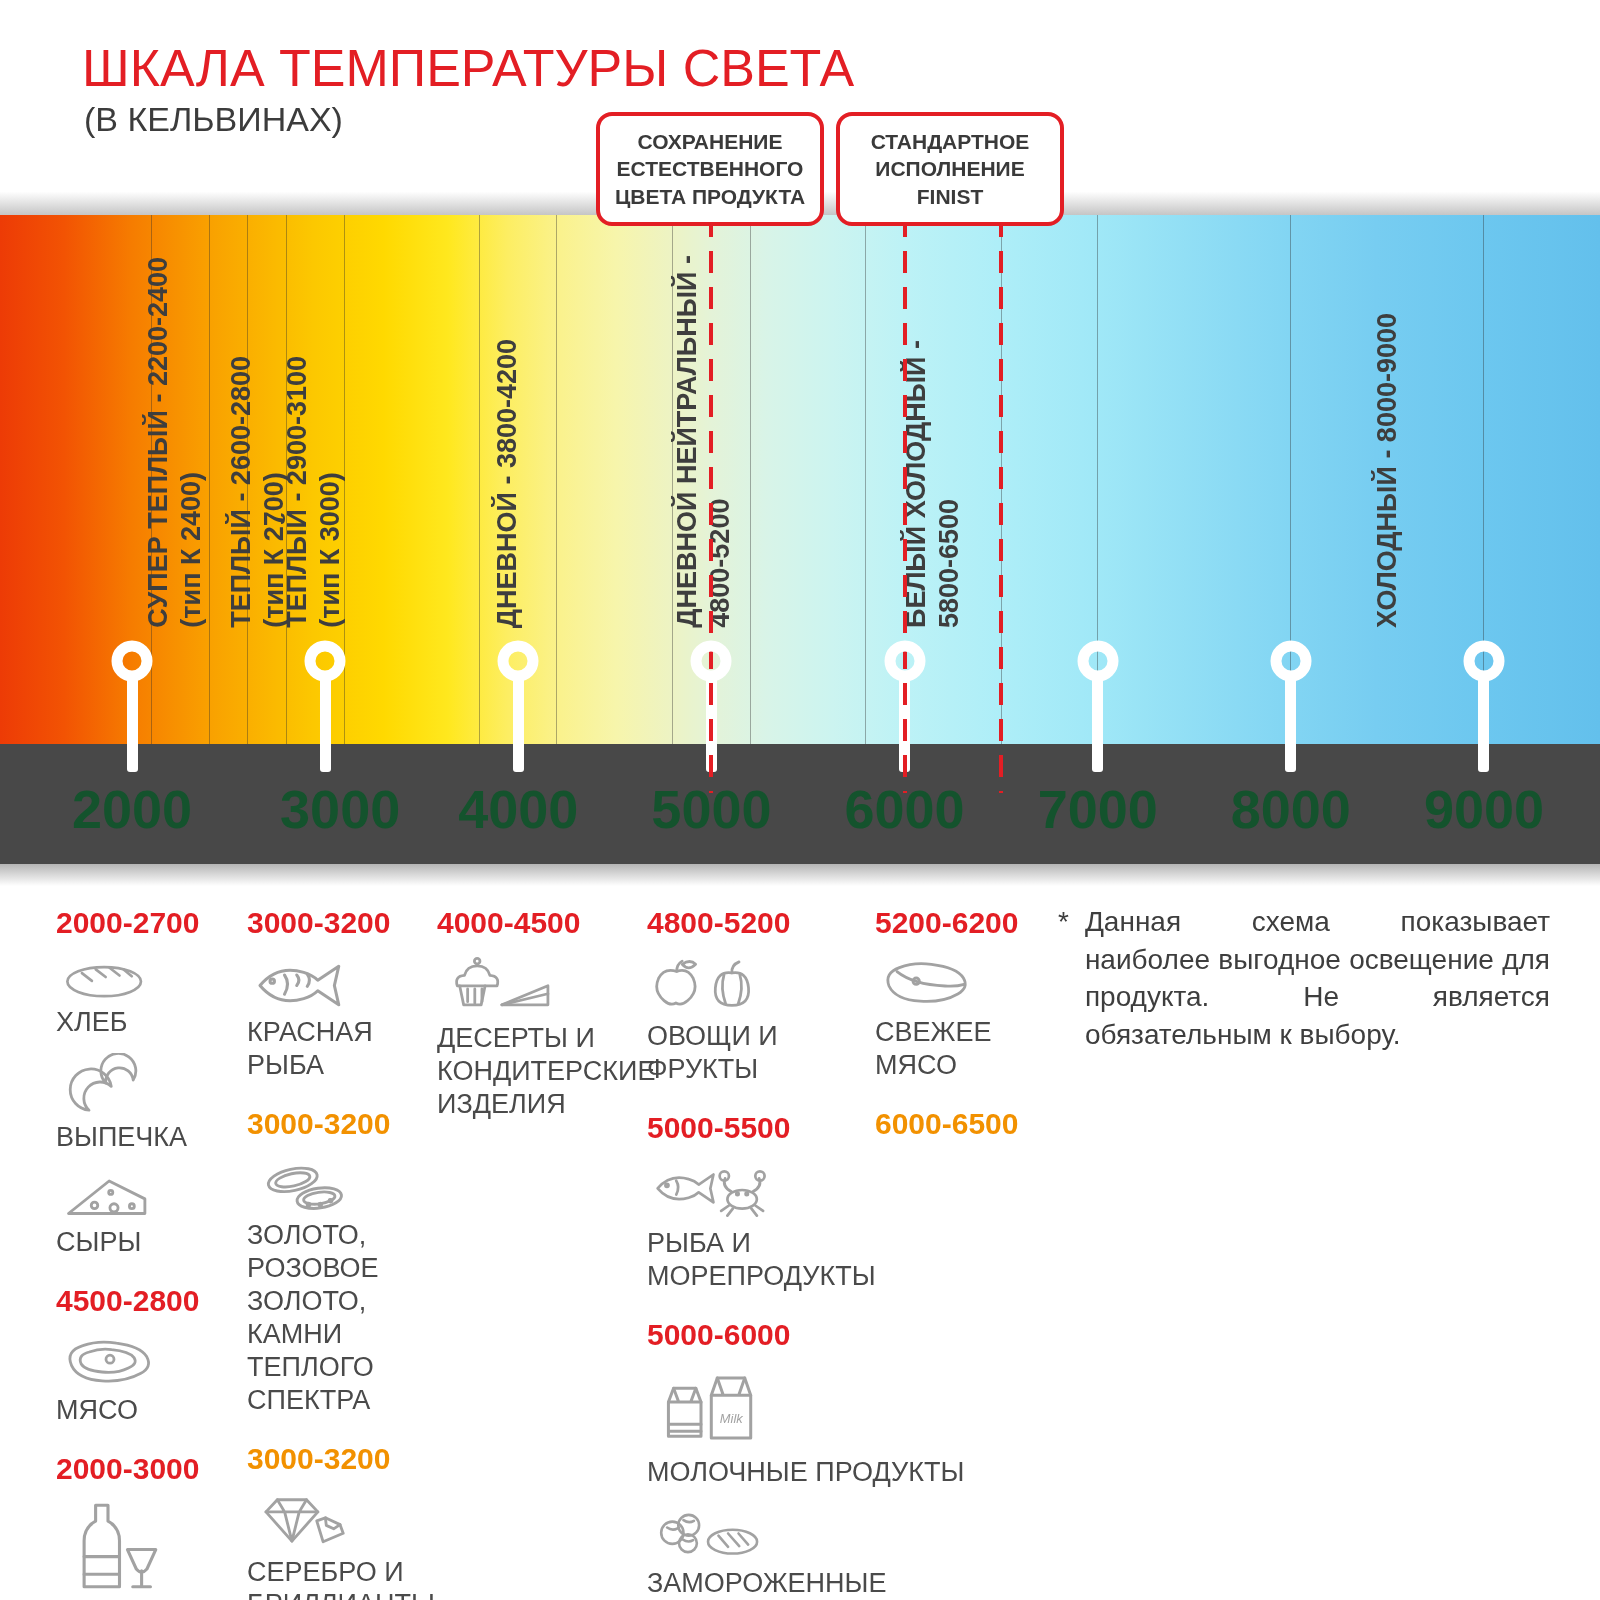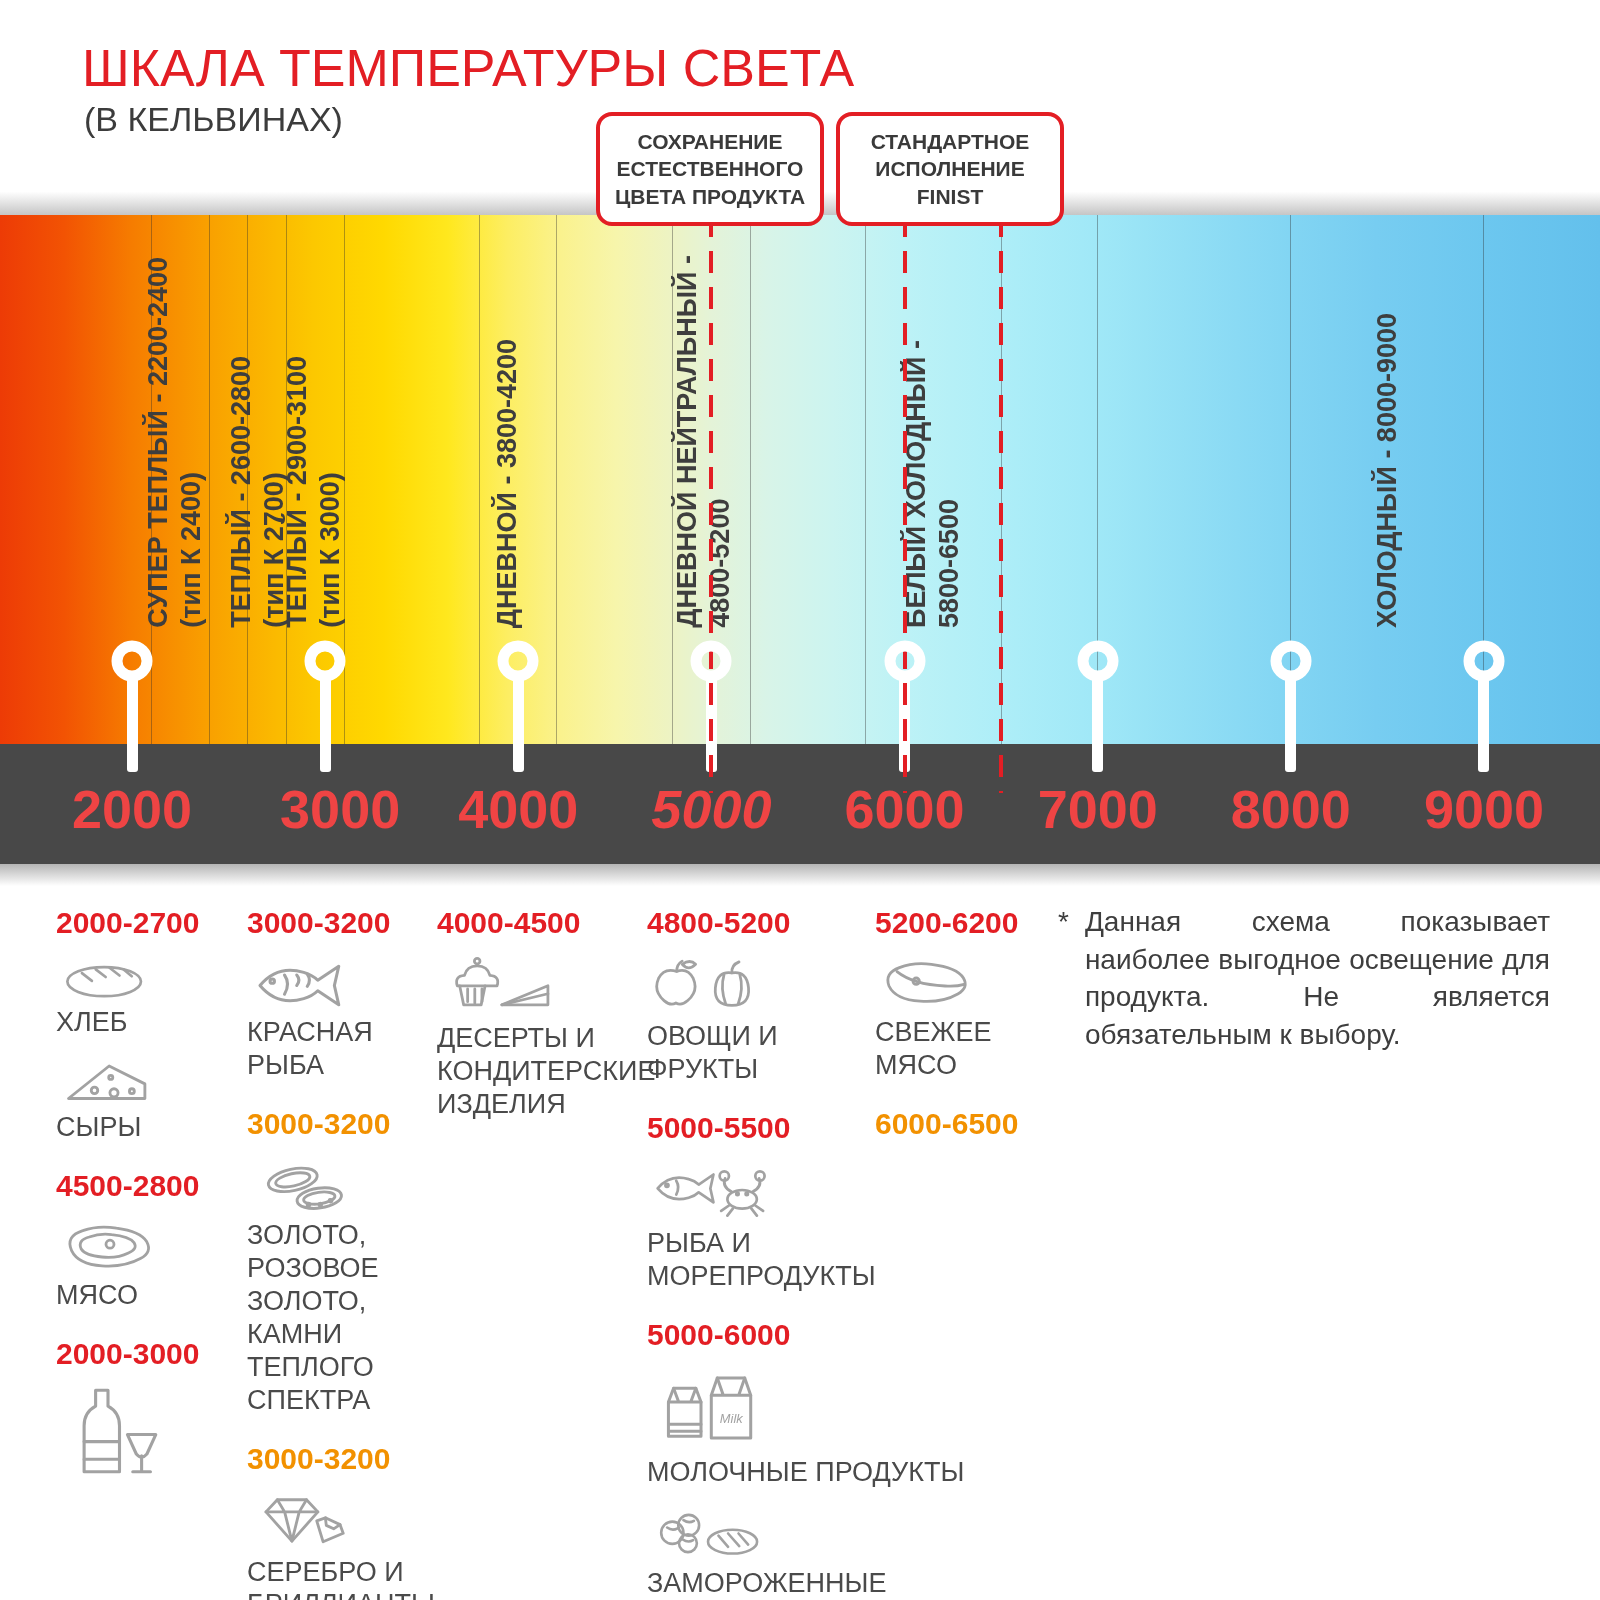--- a/index.html
+++ b/index.html
@@ -22,21 +22,21 @@
           #d8f4e8 48%, #ccf4f0 52%, #bdf2f6 56.5%, #aeeef8 62.5%, #a0e8f7 68.5%, #92dff5 74%,
           #82d5f3 80.6%, #77cdf1 86%, #6cc7ef 92.8%, #63c0ec 100%);}
   .vline{position:absolute;top:215px;height:529px;width:1px;background:rgba(45,45,45,.38);z-index:1;}
   .dash{position:absolute;top:215px;height:578px;width:4px;z-index:3;
         background:repeating-linear-gradient(180deg,#e31e24 0 22px,transparent 22px 36px);}
   .band-label{position:absolute;bottom:972px;writing-mode:vertical-rl;transform:rotate(180deg);
               font-weight:bold;font-size:27px;line-height:1.22;color:#3e3e3e;white-space:pre-line;z-index:2;}
   .stem{position:absolute;top:676px;width:11px;height:96px;background:#fff;border-radius:3px;z-index:2;}
   .ring{position:absolute;top:640px;z-index:4;}
   .axisbar{position:absolute;left:0;top:744px;width:1600px;height:120px;background:#484848;}
-  .ticknum{position:absolute;top:778px;transform:translateX(-50%);color:#ef4444;font-weight:bold;
+  .ticknum{position:absolute;top:778px;transform:translateX(-50%);color:#14532d;font-weight:bold;
            font-size:54px;z-index:5;}
   .axshadow{position:absolute;left:0;top:864px;width:1600px;height:22px;
             background:linear-gradient(rgba(70,70,70,.4),rgba(255,255,255,0));}
   .legend-col{position:absolute;top:898px;}
   .col0{left:56px;width:190px;}  .col1{left:247px;width:215px;}
   .col2{left:437px;width:212px;} .col3{left:647px;width:320px;}
   .col4{left:875px;width:250px;}
   .range{font-size:30px;font-weight:bold;margin:25px 0 4px;}
   .range:first-child{margin-top:8px;}
   .range.red{color:#e31e24;} .range.orange{color:#f29100;}
@@ -113,21 +113,21 @@
       <div class="ticknum" style="left: 20.3214%; margin-left: 15px;">3000</div>
       <div class="stem" style="left: calc(32.3928% - 5.5px);"></div>
       <div class="ring" style="left: calc(32.3928% - 22px);"><svg width="44" height="44" viewBox="0 0 44 44">
           <circle cx="22" cy="21" r="15" fill="none" stroke="#ffffff" stroke-width="11"></circle>
         </svg></div>
       <div class="ticknum" style="left: 32.3928%;">4000</div>
       <div class="stem" style="left: calc(44.4642% - 5.5px);"></div>
       <div class="ring" style="left: calc(44.4642% - 22px);"><svg width="44" height="44" viewBox="0 0 44 44">
           <circle cx="22" cy="21" r="15" fill="none" stroke="#ffffff" stroke-width="11"></circle>
         </svg></div>
-      <div class="ticknum" style="left: 44.4642%; font-style: italic;">5000</div>
+      <div class="ticknum" style="left: 44.4642%;">5000</div>
       <div class="stem" style="left: calc(56.5356% - 5.5px);"></div>
       <div class="ring" style="left: calc(56.5356% - 22px);"><svg width="44" height="44" viewBox="0 0 44 44">
           <circle cx="22" cy="21" r="15" fill="none" stroke="#ffffff" stroke-width="11"></circle>
         </svg></div>
       <div class="ticknum" style="left: 56.5356%;">6000</div>
       <div class="stem" style="left: calc(68.607% - 5.5px);"></div>
       <div class="ring" style="left: calc(68.607% - 22px);"><svg width="44" height="44" viewBox="0 0 44 44">
           <circle cx="22" cy="21" r="15" fill="none" stroke="#ffffff" stroke-width="11"></circle>
         </svg></div>
       <div class="ticknum" style="left: 68.607%;">7000</div>
@@ -148,20 +148,33 @@
         <div class="item">
           <div class="icon">
             <svg height="46" viewBox="0 0 110 60">
               <g fill="none" stroke="#a2a2a2" stroke-width="3.5" stroke-linecap="round" stroke-linejoin="round">
                 <ellipse cx="55" cy="36" rx="48" ry="19"></ellipse>
                 <path d="M26 25 l13 10 M44 20 l13 10 M62 18 l13 10 M80 20 l11 9"></path>
               </g>
             </svg>
           </div>
           <div class="label">ХЛЕБ</div>
+        </div>
+        <div class="item">
+          <div class="icon">
+            <svg height="62" viewBox="0 0 110 78">
+              <g fill="none" stroke="#a2a2a2" stroke-width="3.5" stroke-linecap="round" stroke-linejoin="round">
+                <path d="M34 72 A26 26 0 1 1 62 42 A18 18 0 1 0 34 72 Z"></path>
+                <g transform="rotate(40 80 30)">
+                  <path d="M66 52 A22 22 0 1 1 90 27 A15 15 0 1 0 66 52 Z"></path>
+                </g>
+              </g>
+            </svg>
+          </div>
+          <div class="label">ВЫПЕЧКА</div>
         </div>
         <div class="item">
           <div class="icon">
             <svg height="52" viewBox="0 0 110 64">
               <g fill="none" stroke="#a2a2a2" stroke-width="3.5" stroke-linecap="round" stroke-linejoin="round">
                 <path d="M8 56 L58 16 L102 38 L102 56 Z"></path>
                 <circle cx="40" cy="46" r="4"></circle>
                 <circle cx="64" cy="49" r="5"></circle>
                 <circle cx="86" cy="47" r="3"></circle>
                 <circle cx="60" cy="30" r="2.5"></circle>

